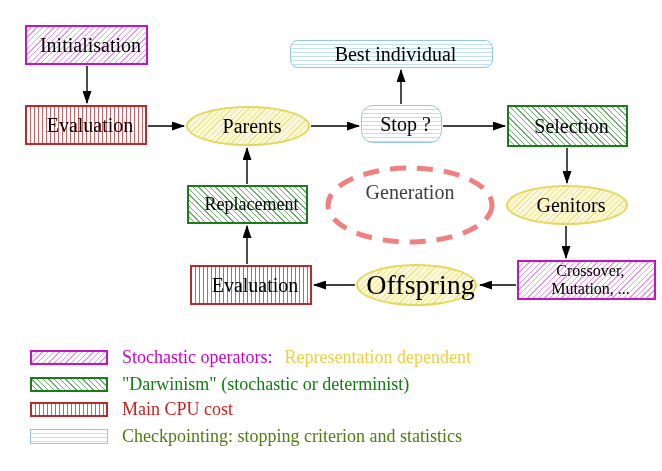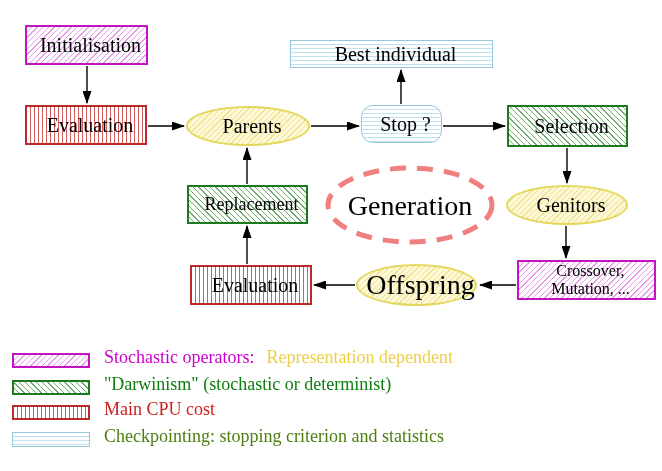--- a/index.html
+++ b/index.html
@@ -30,27 +30,27 @@
     background:repeating-linear-gradient(180deg,#ffffff 0 3px,#BFE1F0 3px 4px);
   }
   .hatch-yellow {
     border:2px solid #E5D75C; border-radius:50%; background-color:#FDF8D8;
     background-image:repeating-linear-gradient(135deg,rgba(255,255,255,0) 0 3px,#F0E18C 3px 4px);
     text-align:center;
   }
   .rounded { border-radius:12px; }
 
   .generation-label {
-    position:absolute; left:326px; top:167px; width:168px; height:77px;
+    position:absolute; left:326px; top:154px; width:168px; height:77px;
     display:flex; align-items:center; justify-content:center;
-    color:#000000; font-size:28px;
+    color:#404040; font-size:20px;
   }
   .two-line { font-size:16px; line-height:18px; }
 
-  .legend-row { position:absolute; left:12px; display:flex; align-items:flex-end; }
+  .legend-row { position:absolute; left:30px; display:flex; align-items:center; }
   .swatch { width:78px; height:15px; box-sizing:border-box; flex:0 0 auto; }
   .legend-text { margin-left:14px; font-size:18px; white-space:nowrap; }
   .t-magenta { color:#CC00CC; }
   .t-yellow  { color:#EDCE45; }
   .t-green   { color:#0E7E0E; }
   .t-red     { color:#CC2020; }
   .t-cyan    { color:#4d7c0f; }
   .gap { margin-left:12px; }
 </style>
 </head>
@@ -79,21 +79,21 @@
       <line x1="247" y1="184" x2="247" y2="148" marker-end="url(#ah)"></line>
     </g>
   </svg>
 
   <div class="node hatch-magenta" style="left:25px; top:25px; width:123px; height:40px;">Initialisation</div>
 
   <div class="node stripe-red" style="left:25px; top:105px; width:122px; height:40px;">Evaluation</div>
 
   <div class="node hatch-yellow" style="left:186px; top:106px; width:124px; height:40px;">Parents</div>
 
-  <div class="node stripe-cyan" style="left:290px; top:40px; width:203px; height:28px;">Best individual</div>
+  <div class="node stripe-cyan" style="left:290px; top:40px; width:203px; height:28px;border-radius:8px;">Best individual</div>
 
   <div class="node stripe-cyan rounded" style="left:361px; top:105px; width:81px; height:38px;">Stop ?</div>
 
   <div class="node hatch-green" style="left:507px; top:105px; width:121px; height:42px;">Selection</div>
 
   <div class="node hatch-green" style="left:187px; top:185px; width:121px; height:39px; font-size:18px;">Replacement</div>
 
   <div class="generation-label">Generation</div>
 
   <div class="node hatch-yellow" style="left:506px; top:185px; width:122px; height:40px;">Genitors</div>

